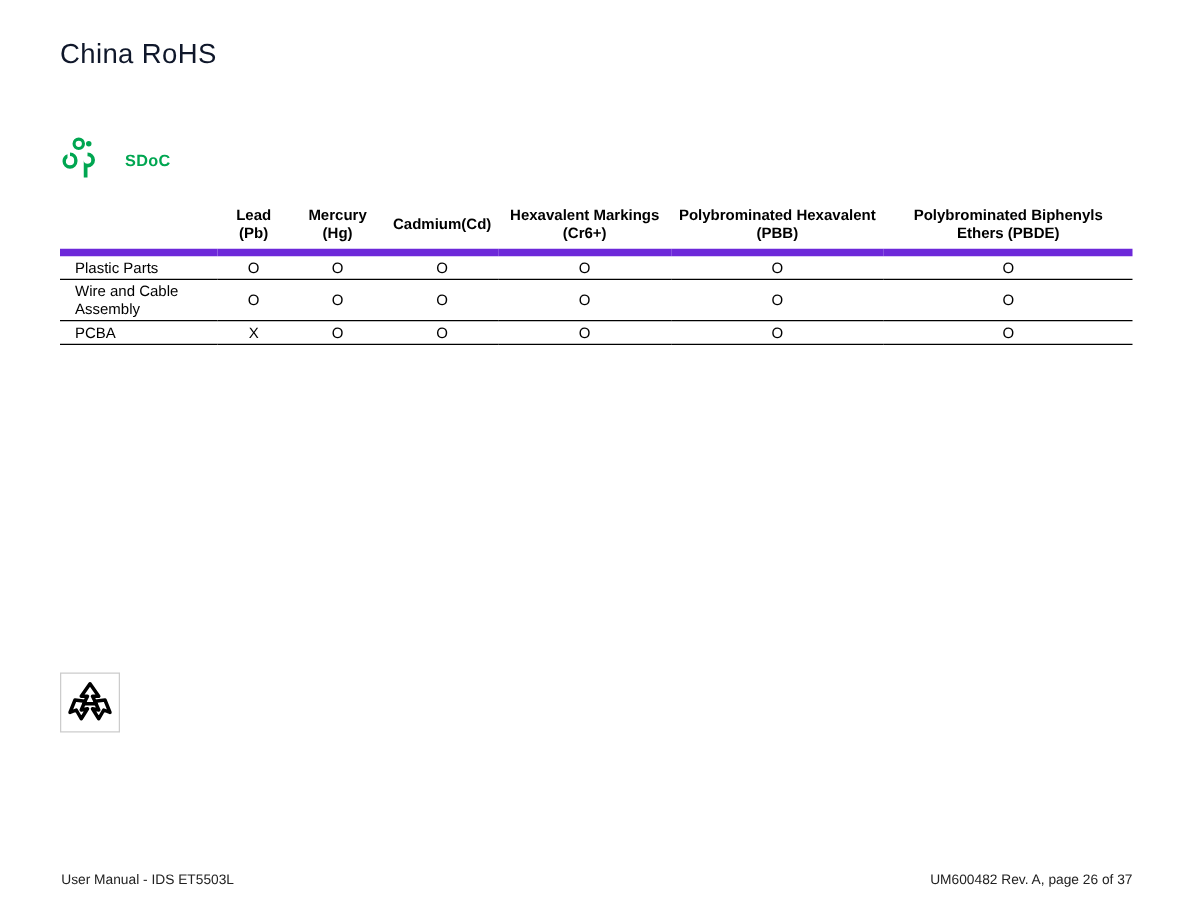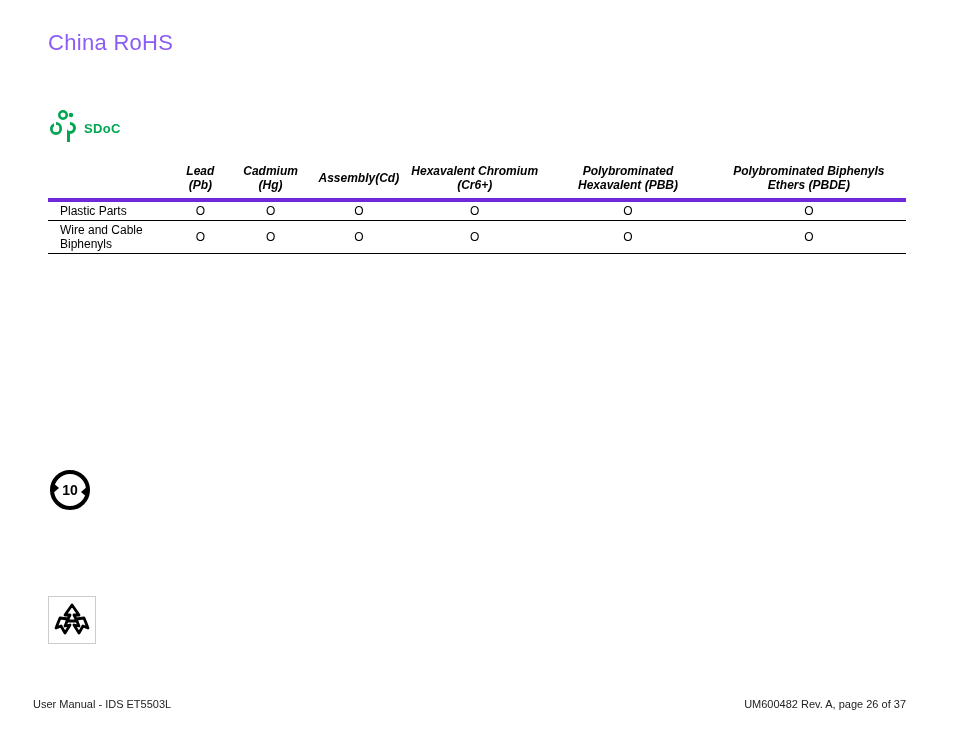--- a/index.html
+++ b/index.html
@@ -15,50 +15,49 @@
   .page {
     box-sizing: border-box;
     width: 100%;
     height: 100%;
     padding: 30px 48px 0 48px;
     position: relative;
   }
   h1.section-title {
     font-weight: 300;
     font-size: 22px;
-    color: #8b5cf6;
+    color: #0f172a;
     margin: 0 0 28px 0;
     letter-spacing: 0.3px;
   }
   .sdoc-block {
     display: flex;
     align-items: center;
-    gap: 2px;
+    gap: 18px;
     margin-top: 52px;
     margin-bottom: 12px;
   }
   .sdoc-label {
     font-weight: 900;
     color: #00a651;
     font-size: 13px;
     letter-spacing: 0.3px;
   }
 
   table.rohs {
     width: 100%;
     border-collapse: collapse;
     font-size: 12px;
   }
   table.rohs thead th {
     font-weight: bold;
     text-align: center;
     padding: 4px 6px 6px 6px;
-    border-bottom: 4px solid #6d28d9;
+    border-bottom: 6px solid #6d28d9;
     white-space: normal;
-    font-style: italic;
   }
   table.rohs thead th:first-child,
   table.rohs tbody td:first-child {
     text-align: left;
     padding-left: 12px;
   }
   table.rohs tbody td {
     text-align: center;
     padding: 2px 6px;
     border-bottom: 1px solid #000;
@@ -70,21 +69,21 @@
   }
 
   .marking {
     margin-top: 24px;
     margin-bottom: 8px;
   }
 
   .footer {
     position: absolute;
     bottom: 28px;
-    left: 33px;
+    left: 49px;
     right: 48px;
     display: flex;
     justify-content: space-between;
     font-size: 11px;
     color: #222;
   }
 </style>
 </head>
 <body>
 
@@ -107,64 +106,63 @@
       </svg>
     </span>
     <span class="sdoc-label">SDoC</span>
   </div>
 
   <table class="rohs">
     <thead>
       <tr>
         <th></th>
         <th>Lead (Pb)</th>
-        <th>Cadmium (Hg)</th>
-        <th>Assembly(Cd)</th>
-        <th>Hexavalent Chromium (Cr6+)</th>
+        <th>Mercury (Hg)</th>
+        <th>Cadmium(Cd)</th>
+        <th>Hexavalent Markings (Cr6+)</th>
         <th>Polybrominated Hexavalent (PBB)</th>
         <th>Polybrominated Biphenyls Ethers (PBDE)</th>
       </tr>
     </thead>
     <tbody>
       <tr>
         <td>Plastic Parts</td>
         <td>O</td>
         <td>O</td>
         <td>O</td>
         <td>O</td>
         <td>O</td>
         <td>O</td>
       </tr>
       <tr>
-        <td>Wire and Cable Biphenyls</td>
+        <td>Wire and Cable Assembly</td>
         <td>O</td>
+        <td>O</td>
+        <td>O</td>
+        <td>O</td>
+        <td>O</td>
+        <td>O</td>
+      </tr>
+      <tr>
+        <td>PCBA</td>
+        <td>X</td>
         <td>O</td>
         <td>O</td>
         <td>O</td>
         <td>O</td>
         <td>O</td>
       </tr>
     </tbody>
   </table>
 
   <div class="gap-block"></div>
 
 
   <div style="height:60px"></div>
 
-  <div class="marking">
-    <svg width="44" height="44" viewBox="0 0 44 44">
-      <circle cx="22" cy="22" r="18" fill="none" stroke="#000" stroke-width="4"></circle>
-
-      <polygon points="4,26 4,14 11,20" fill="#000"></polygon>
-
-      <polygon points="40,18 40,30 33,24" fill="#000"></polygon>
-      <text x="22" y="27" text-anchor="middle" font-family="Arial, sans-serif" font-size="14" font-weight="900">10</text>
-    </svg>
-  </div>
 
   <div style="height:48px"></div>
 
   <div class="marking" style="border:1px solid #ccc; width:46px; height:46px; display:flex; align-items:center; justify-content:center;">
     <svg width="40" height="40" viewBox="0 0 40 40">
       <g fill="none" stroke="#000" stroke-width="2.8" stroke-linejoin="round">
 
         <path d="M20 5 L27 15 L22 15 L25 21 L15 21 L18 15 L13 15 Z"></path>
         <path d="M32 18 L36 28 L31 26 L27 33 L22 25 L27 26 L24 19 Z"></path>
         <path d="M8 18 L4 28 L9 26 L13 33 L18 25 L13 26 L16 19 Z"></path>

